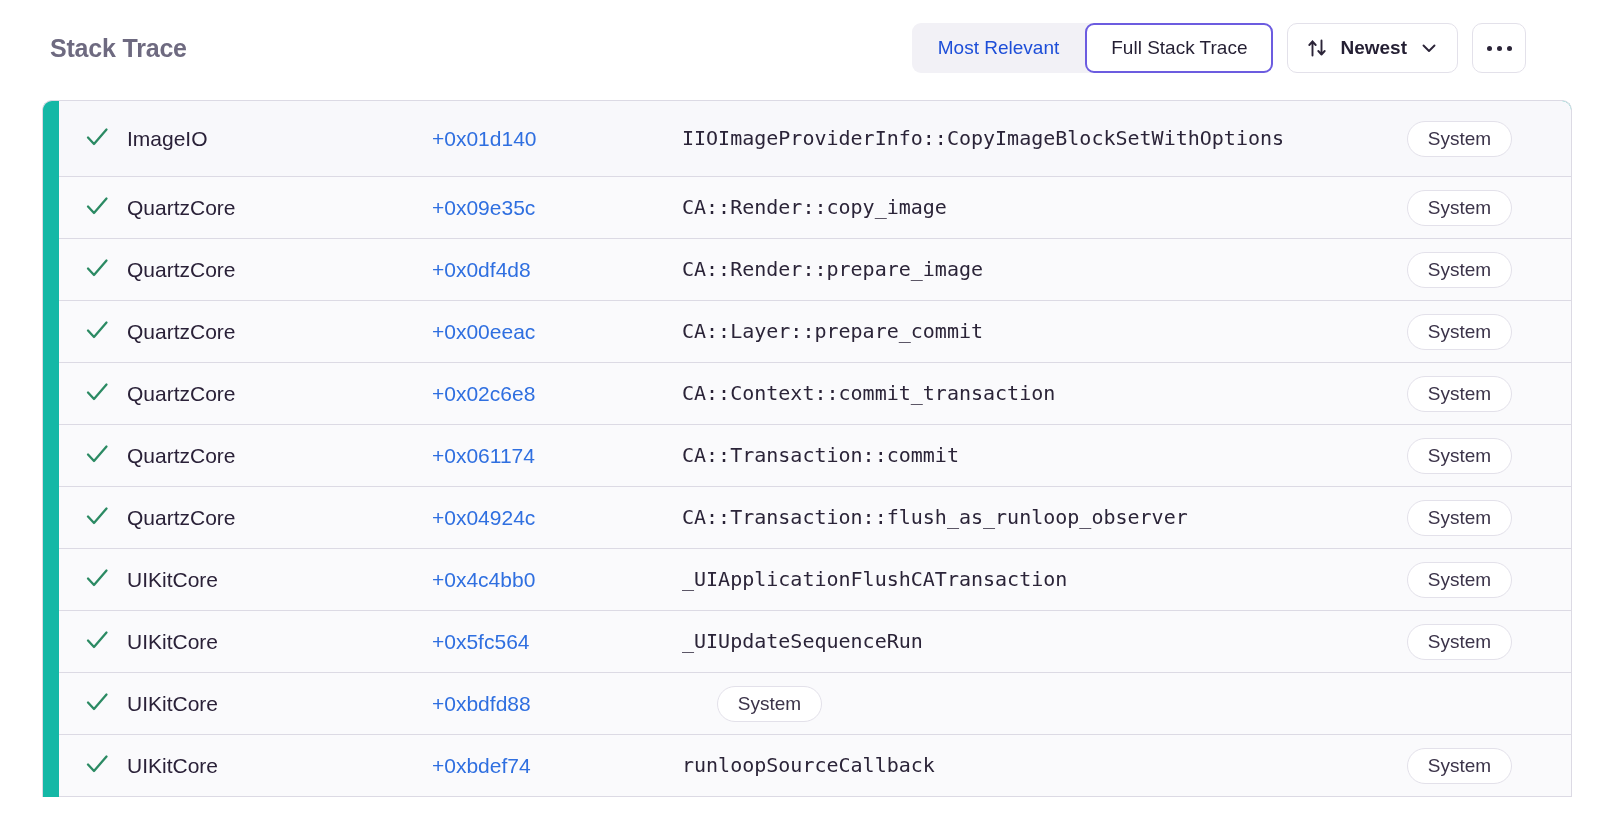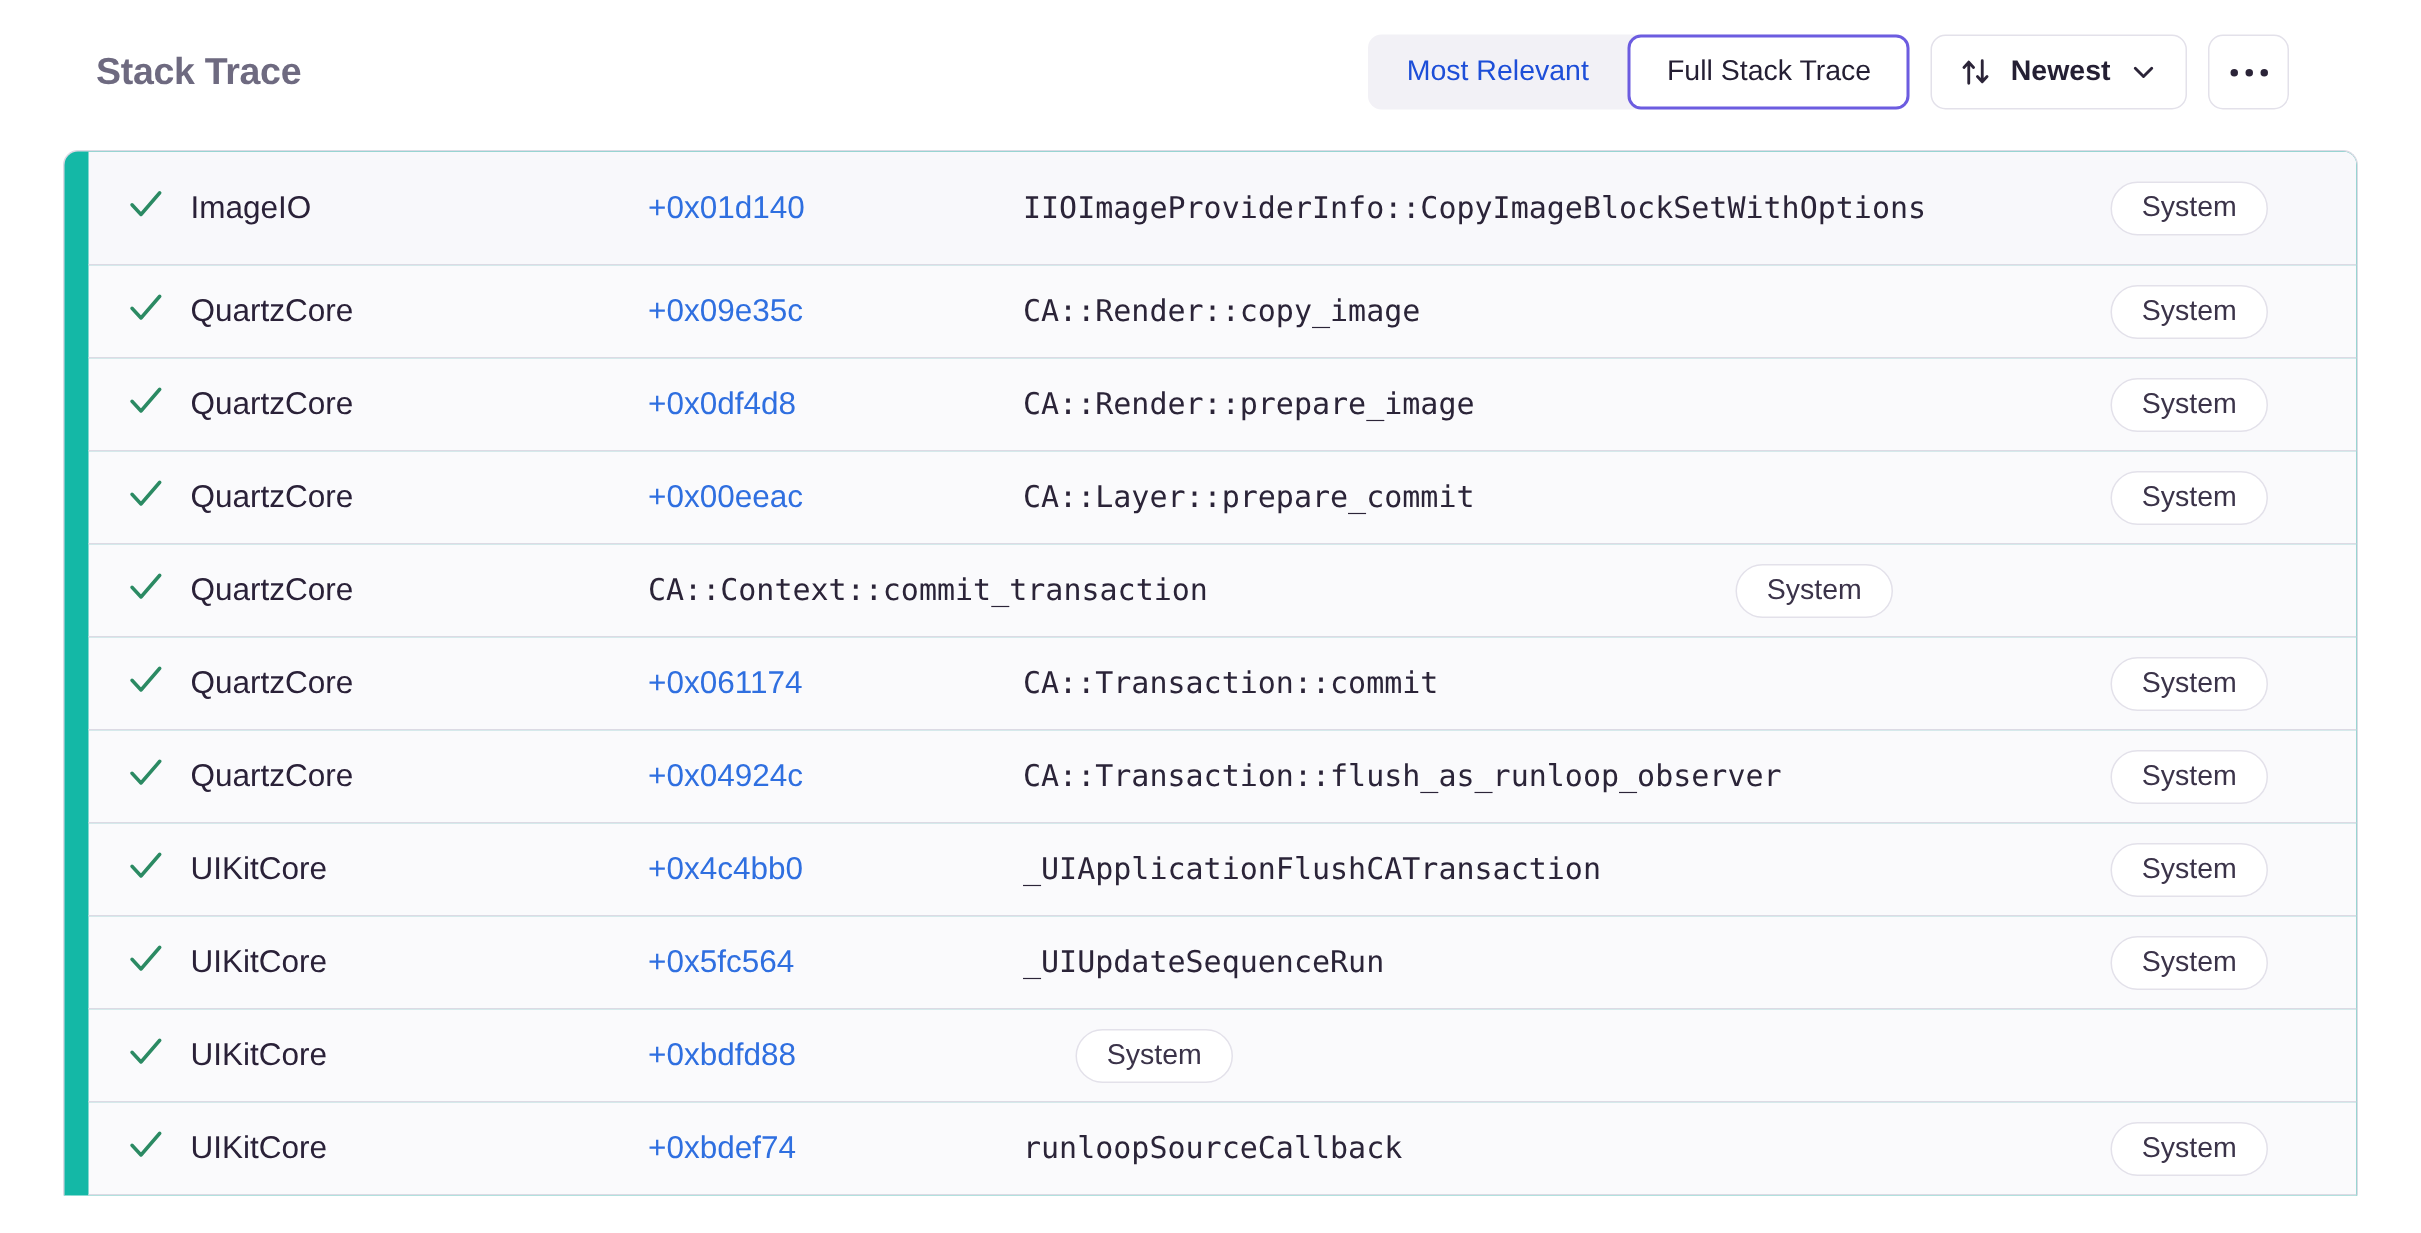--- a/index.html
+++ b/index.html
@@ -22,21 +22,21 @@
   
   .header {
     position: absolute;
     left: 0;
     top: 0;
     width: 1568px;
     height: 96px;
     display: flex;
     align-items: center;
     justify-content: space-between;
-    padding: 0 42px 0 64px;
+    padding: 0 42px 0 50px;
   }
 
   .panel-title {
     font-size: 25px;
     font-weight: 700;
     color: #6e6a80;
     letter-spacing: -0.2px;
     white-space: nowrap;
   }
 
@@ -297,20 +297,21 @@
           <span class="tag-pill">System</span>
         </div>
       </div>
       <div class="trace-row">
         <div class="cell-check">
           <span><svg width="28" height="28" viewBox="0 0 28 28" fill="none">
               <path d="M5 14.5 L11 21 L23.5 6.5" stroke="#2b8a63" stroke-width="2.3" stroke-linecap="round" stroke-linejoin="round"></path>
             </svg></span>
         </div>
         <div class="cell-module">QuartzCore</div>
+        <div class="cell-offset">+0x02c6e8</div>
         <div class="cell-func">CA::Context::commit_transaction</div>
         <div class="cell-tag">
           <span class="tag-pill">System</span>
         </div>
       </div>
       <div class="trace-row">
         <div class="cell-check">
           <span><svg width="28" height="28" viewBox="0 0 28 28" fill="none">
               <path d="M5 14.5 L11 21 L23.5 6.5" stroke="#2b8a63" stroke-width="2.3" stroke-linecap="round" stroke-linejoin="round"></path>
             </svg></span>

